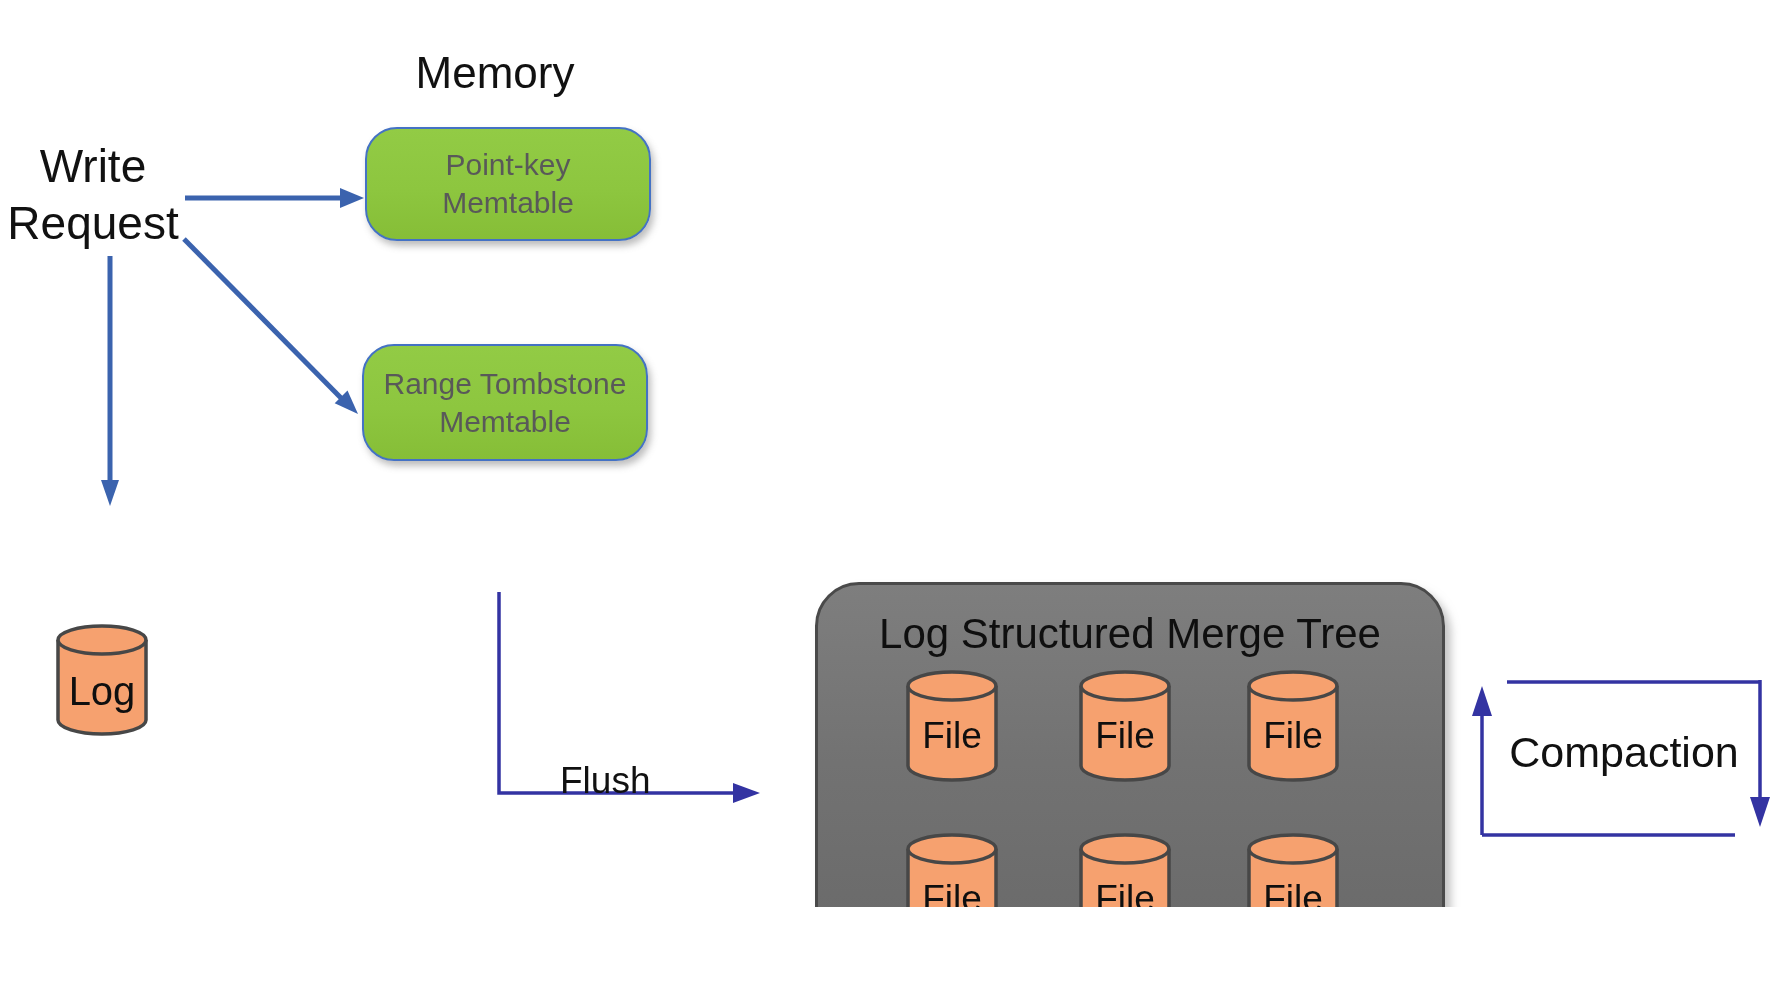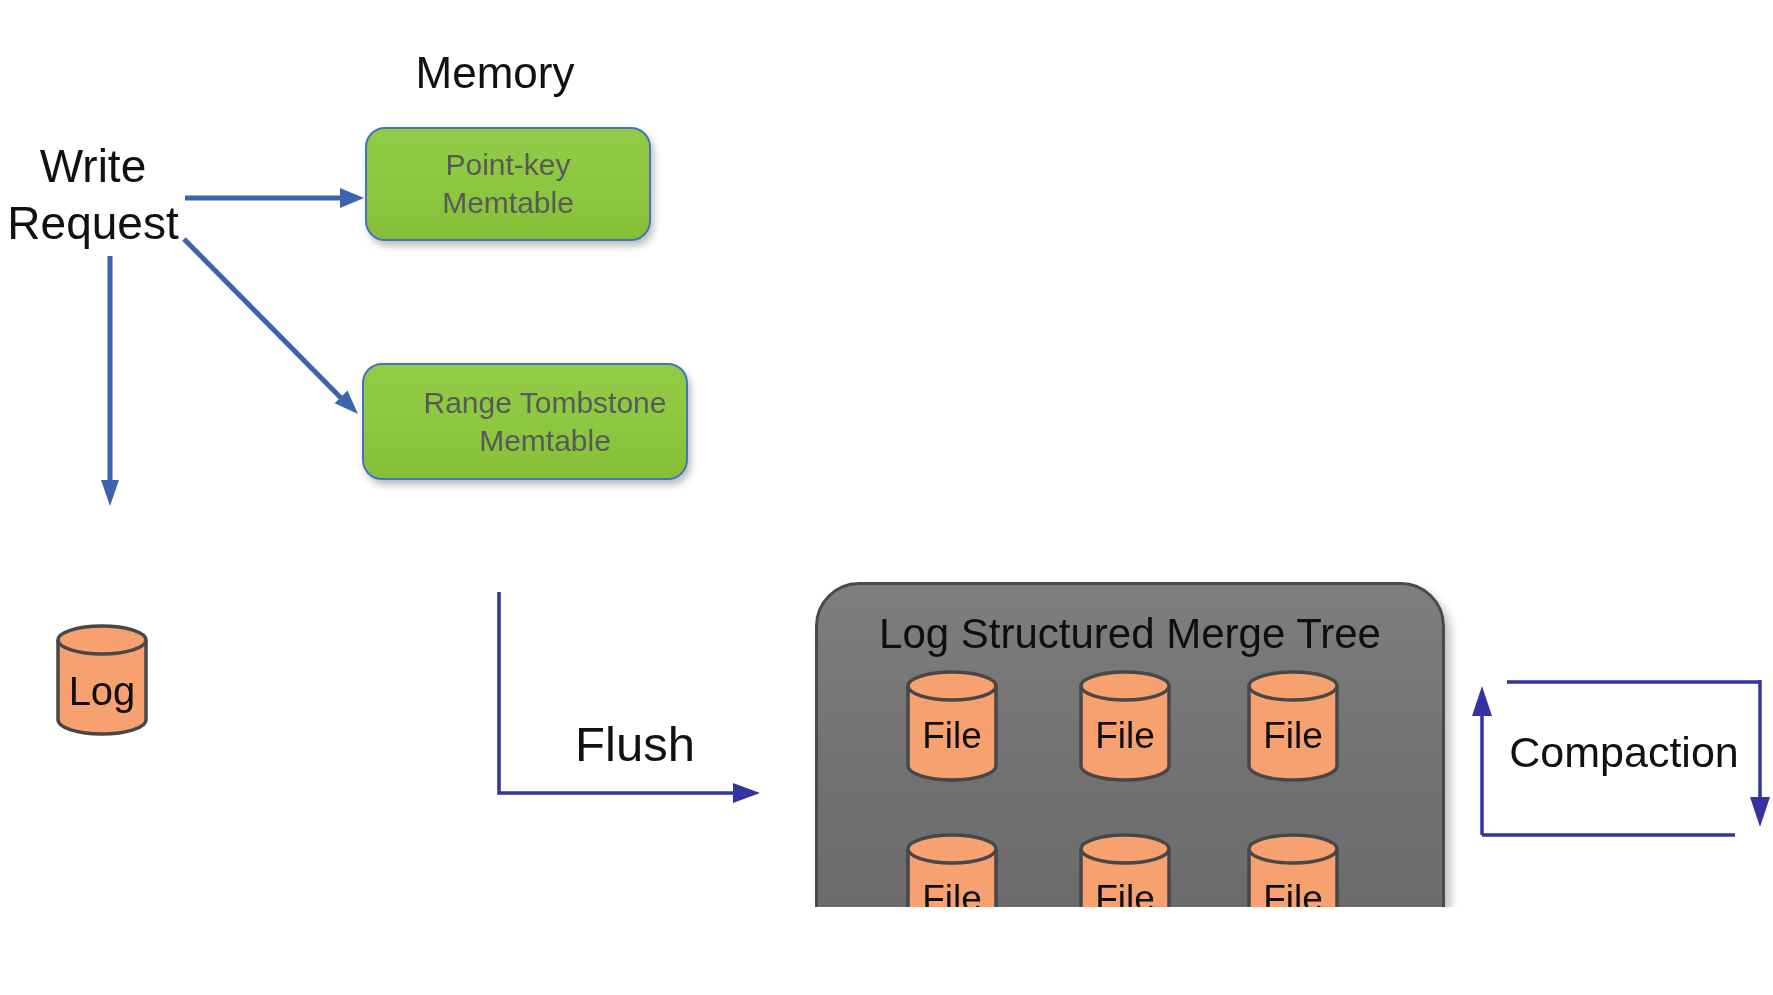--- a/index.html
+++ b/index.html
@@ -19,35 +19,35 @@
     color:#111;
     text-align:center;
     white-space:nowrap;
   }
   .memory-title{
     left:380px;top:44px;width:230px;
     font-size:44px;text-align:center;
   }
   .write-request{left:0px;top:138px;width:186px;}
   .persistent-storage{left:10px;top:506px;width:180px;font-size:44px;line-height:61px;}
-  .flush-label{left:560px;top:716px;width:150px;font-size:49px;text-align:center;}
+  .flush-label{left:560px;top:752px;width:150px;font-size:37px;text-align:left;}
   .compaction-label{left:1498px;top:724px;width:252px;font-size:43px;text-align:center;}
   
   .memtable{
     width:282px;height:110px;
     background:linear-gradient(180deg,#92cb45 0%,#8dc63f 55%,#86be37 100%);
     border:2.5px solid #4472c4;
-    border-radius:20px;
+    border-radius:32px;
     box-shadow:3px 5px 7px rgba(110,110,110,0.45);
     display:flex;flex-direction:column;justify-content:center;align-items:center;
     font-size:30px;line-height:38px;color:#595959;
     text-align:center;
   }
   .memtable-1{left:365px;top:127px;}
-  .memtable-2{left:362px;top:363px;height:113px;padding-left:40px;}
+  .memtable-2{left:362px;top:344px;height:113px;}
   
   .lsm-box{
     left:815px;top:582px;width:630px;height:402px;
     background:linear-gradient(180deg,#7e7e7e 0%,#727272 45%,#686868 100%);
     border:3.5px solid #4a4a4a;
     border-radius:44px;
     box-shadow:6px 7px 9px rgba(150,150,150,0.55);
     box-sizing:border-box;
   }
   .lsm-title{

